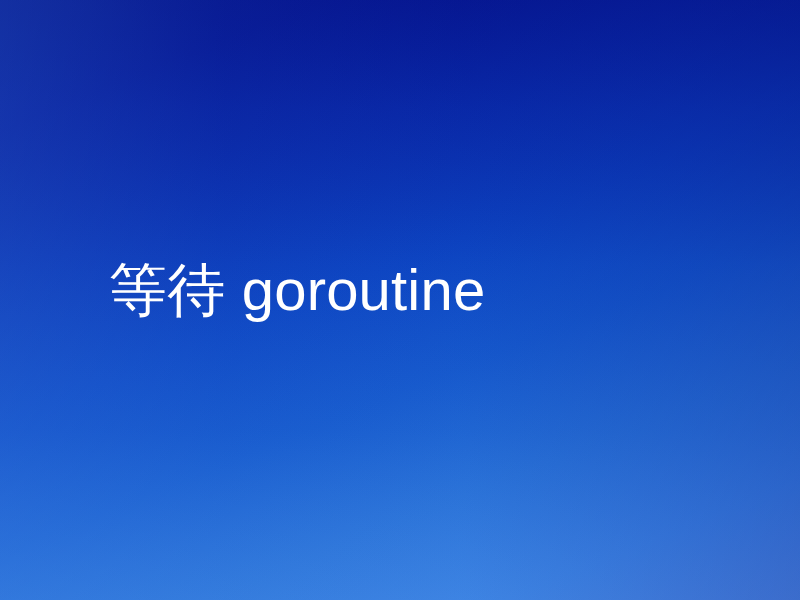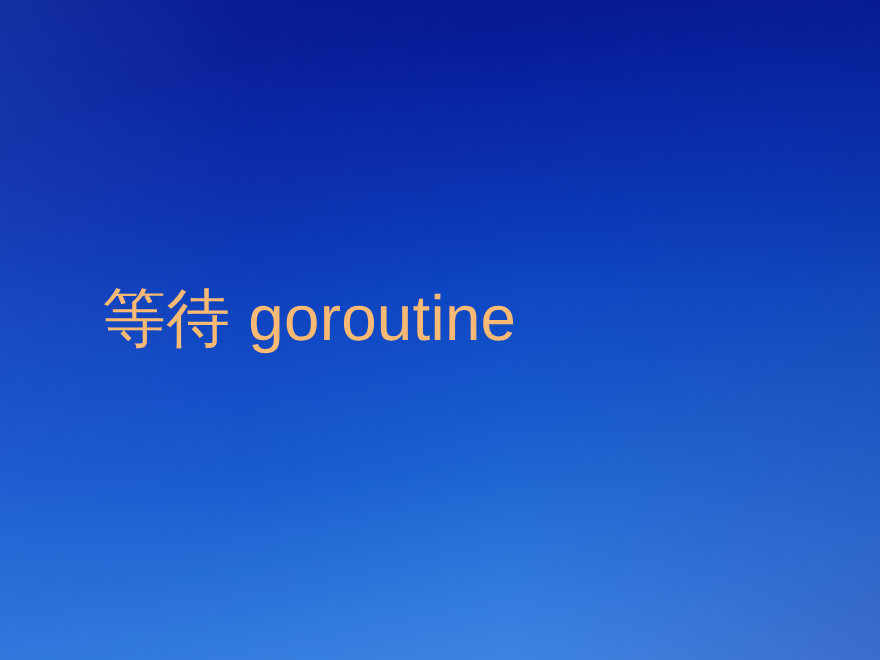--- a/index.html
+++ b/index.html
@@ -67,27 +67,27 @@
     inset: 0;
     display: flex;
     flex-direction: column;
     justify-content: center;
     align-items: flex-start;
     padding: 0 0 0 93px;
     box-sizing: border-box;
   }
 
   #headline {
-    margin: 0;
+    margin: 16px;
     padding: 0;
     font-size: 58px;
     font-weight: 400;
     line-height: 1.42;
     letter-spacing: 0.2px;
-    color: #fdba74;
+    color: #ffffff;
     text-align: right;
     max-width: 620px;
     transform: translateY(-10px);
   }
 
   .headline-line {
     display: block;
     white-space: pre;
   }
 </style>

